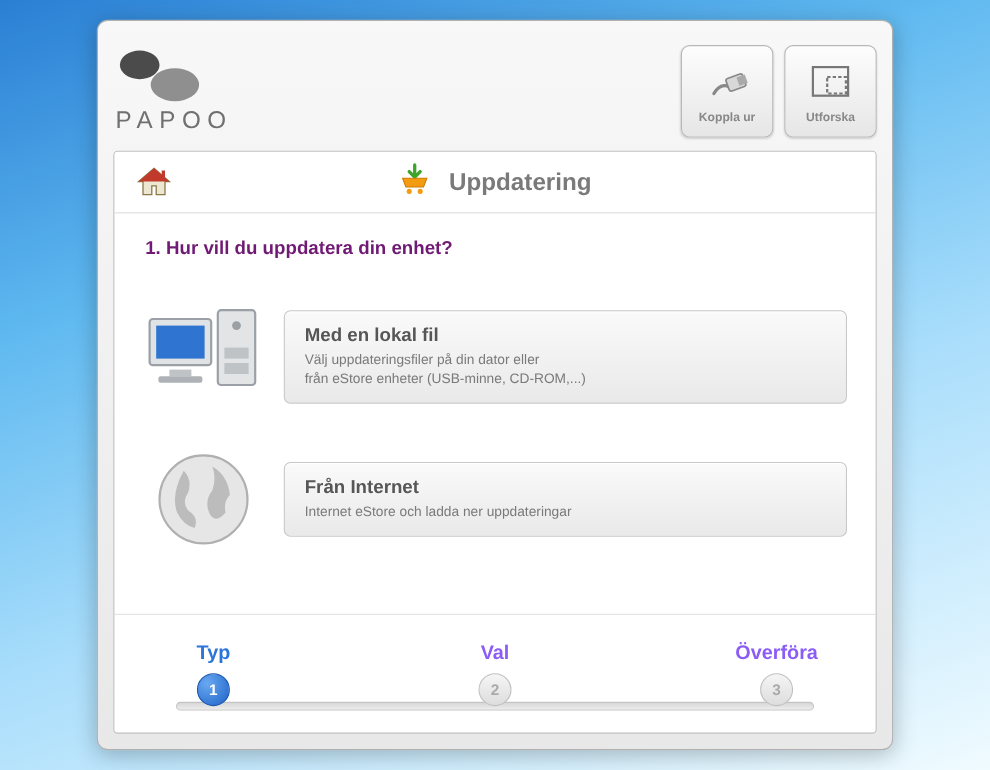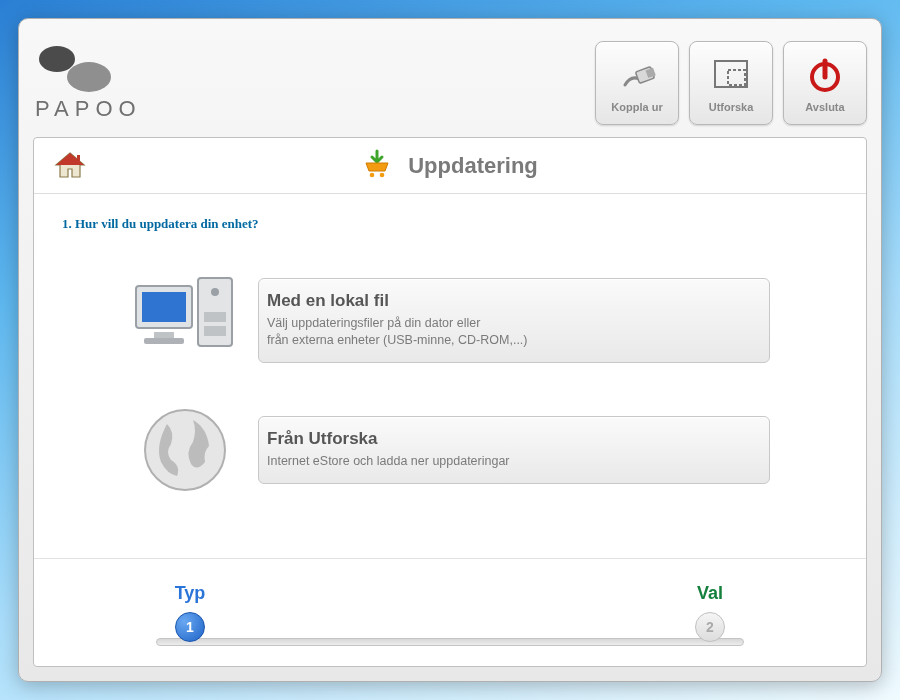--- a/index.html
+++ b/index.html
@@ -3,21 +3,21 @@
 <meta charset="utf-8">
 <style>
   * { box-sizing: border-box; margin: 0; padding: 0; }
   body {
     font-family: Arial, Helvetica, sans-serif;
     background: linear-gradient(160deg, #2a7fd4 0%, #5fb9f0 30%, #a8ddfb 60%, #f0fbff 100%);
     width: 900px; height: 700px; overflow: hidden;
     display: flex; align-items: center; justify-content: center;
   }
   .window {
-    width: 864px; height: 664px;
+    width: 724px; height: 664px;
     background: linear-gradient(#f8f8f8, #e8e8e8);
     border-radius: 10px;
     border: 1px solid #b0b0b0;
     box-shadow: 0 4px 20px rgba(0,0,0,0.25);
     display: flex; flex-direction: column;
     overflow: hidden;
   }
   .topbar {
     height: 118px;
     display: flex; justify-content: space-between; align-items: center;
@@ -57,30 +57,30 @@
     padding: 0 18px;
   }
   .home-btn { width: 36px; height: 36px; cursor: pointer; display:flex;align-items:center;justify-content:center; }
   .title-wrap {
     position: absolute; left: 0; right: 0;
     display: flex; align-items: center; justify-content: center; gap: 16px;
     pointer-events: none;
   }
   .title-text { font-size: 22px; font-weight: bold; color: #7a7a7a; }
   .panel-body { flex: 1; padding: 22px 28px 10px 28px; display:flex; flex-direction:column; }
-  .question { font-size: 13px; font-weight: bold; color: #0369a1; margin-bottom: 38px; font-family: Liberation Serif, serif; }
+  .question { font-size: 17px; font-weight: bold; color: #701a75; margin-bottom: 38px; }
   .options { display:flex; flex-direction:column; gap:30px; align-items:center; }
   .opt-row { display:flex; align-items:center; gap:18px; width: 640px; }
   .opt-icon { width: 110px; height: 100px; display:flex;align-items:center;justify-content:center; flex-shrink:0; }
   .opt-box {
     flex: 1;
     border: 1px solid #c8c8c8;
     border-radius: 6px;
     background: linear-gradient(#fafafa, #e9e9e9);
-    padding: 12px 8px;
+    padding: 12px 18px;
     cursor: pointer;
     box-shadow: inset 0 1px 0 #fff;
   }
   .opt-title { font-size: 17px; font-weight: bold; color: #565656; margin-bottom: 4px; }
   .opt-desc  { font-size: 12.5px; color: #7a7a7a; line-height: 1.4; white-space: pre-line; }
   .steps-bar {
     border-top: 1px solid #e2e2e2;
     height: 108px;
     display:flex; align-items:center; justify-content:center;
     padding: 0 30px;
@@ -90,21 +90,21 @@
   .track {
     position:absolute; left: 26px; right: 26px; top: 55px;
     height: 8px;
     background: linear-gradient(#d7d7d7,#ededed);
     border:1px solid #c4c4c4;
     border-radius:4px;
     z-index:0;
   }
   .step { display:flex; flex-direction:column; align-items:center; gap:8px; z-index:1; width:120px; position:relative;}
   .step-label { font-size: 18px; font-weight:bold; }
-  .step .step-label.inactive { color: #15803d; }
+  .step .step-label.inactive { color: #8b5cf6; }
   .step .step-label.active   { color: #2b75d9; }
   .step-bubble {
     width: 30px; height: 30px; border-radius: 50%;
     display:flex;align-items:center;justify-content:center;
     font-size: 14px; font-weight:bold;
     border:1px solid;
     position:relative;
   }
   .step-bubble.active { background: radial-gradient(circle at 30% 30%, #69a8f2, #1e63c7); color:#fff; border-color:#1a56ad; }
   .step-bubble.inactive { background: linear-gradient(#f5f5f5,#ddd); color:#aaa; border-color:#c0c0c0; }
@@ -144,29 +144,20 @@
         <div class="btn-label">Koppla ur</div>
       </div>
       <div class="top-btn">
         <div class="icon-slot">
           <svg width="38" height="34" viewBox="0 0 38 34">
             <rect x="3" y="3" width="32" height="26" fill="none" stroke="#777" stroke-width="2"></rect>
             <rect x="16" y="12" width="17" height="15" fill="none" stroke="#777" stroke-width="2" stroke-dasharray="3 2"></rect>
           </svg>
         </div>
         <div class="btn-label">Utforska</div>
-      </div>
-      <div class="top-btn">
-        <div class="icon-slot">
-          <svg width="40" height="40" viewBox="0 0 40 40">
-            <circle cx="20" cy="22" r="13" fill="none" stroke="#c91818" stroke-width="4"></circle>
-            <line x1="20" y1="6" x2="20" y2="22" stroke="#c91818" stroke-width="5" stroke-linecap="round"></line>
-          </svg>
-        </div>
-        <div class="btn-label">Avsluta</div>
       </div>
     </div>
   </div>
 
   <div class="panel">
     <div class="panel-hdr">
       <div class="home-btn">
         <svg width="32" height="30" viewBox="0 0 32 30">
           <polygon points="16,2 30,14 26,14 26,26 18,26 18,18 14,18 14,26 6,26 6,14 2,14" fill="#ede6d0" stroke="#8a7a4a" stroke-width="1.2"></polygon>
           <polygon points="16,2 30,14 2,14" fill="#c0392b"></polygon>
@@ -200,50 +191,54 @@
               <rect x="14" y="66" width="40" height="6" rx="2" fill="#aeb2b6"></rect>
               <rect x="68" y="6" width="34" height="68" rx="3" fill="#e2e4e6" stroke="#9aa0a6" stroke-width="2"></rect>
               <rect x="74" y="40" width="22" height="10" fill="#bfc3c6"></rect>
               <rect x="74" y="54" width="22" height="10" fill="#bfc3c6"></rect>
               <circle cx="85" cy="20" r="4" fill="#9aa0a6"></circle>
             </svg>
           </div>
           <div class="opt-box">
             <div class="opt-title">Med en lokal fil</div>
             <div class="opt-desc">Välj uppdateringsfiler på din dator eller
-från externa enheter (USB-minne, CD-ROM,...)</div>
+från eStore enheter (USB-minne, CD-ROM,...)</div>
           </div>
         </div>
 
         <div class="opt-row">
           <div class="opt-icon">
             <svg width="96" height="96" viewBox="0 0 96 96">
               <circle cx="48" cy="48" r="40" fill="#e6e6e6" stroke="#b0b0b0" stroke-width="2"></circle>
               <path d="M30 22 Q38 30 34 42 Q28 50 34 58 Q44 64 40 74 Q30 72 24 60 Q18 44 30 22 Z" fill="#bcbcbc"></path>
               <path d="M56 18 Q70 26 72 44 Q66 50 68 60 Q60 70 54 62 Q48 50 56 40 Q60 28 56 18 Z" fill="#bcbcbc"></path>
             </svg>
           </div>
           <div class="opt-box">
-            <div class="opt-title">Från Utforska</div>
+            <div class="opt-title">Från Internet</div>
             <div class="opt-desc">Internet eStore och ladda ner uppdateringar</div>
           </div>
         </div>
 
       </div>
     </div>
 
     <div class="steps-bar">
       <div class="steps">
         <div class="track"></div>
 
         <div class="step">
           <div class="step-label active">Typ</div>
           <div class="step-bubble active">1</div>
         </div>
         <div class="step">
           <div class="step-label inactive">Val</div>
           <div class="step-bubble inactive">2</div>
         </div>
+        <div class="step">
+          <div class="step-label inactive">Överföra</div>
+          <div class="step-bubble inactive">3</div>
+        </div>
       </div>
     </div>
 
   </div>
 </div>
 
 </body></html>

